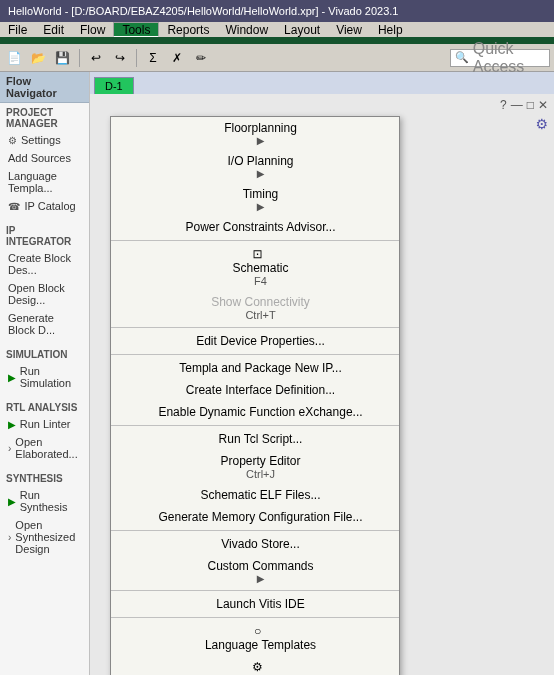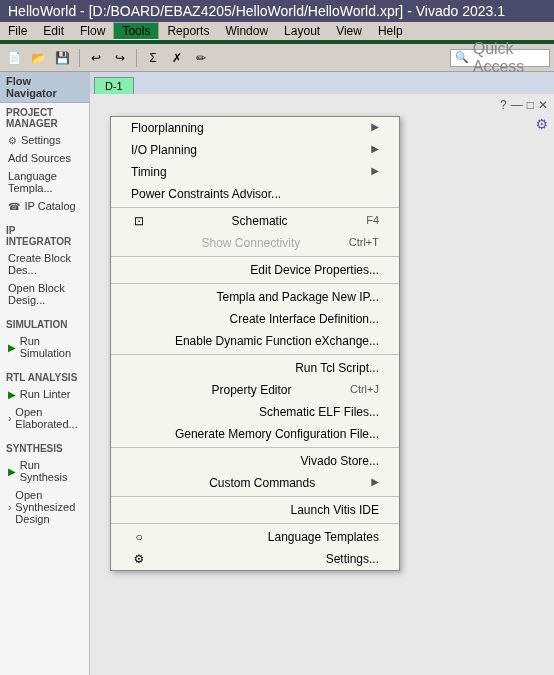--- a/index.html
+++ b/index.html
@@ -14,30 +14,30 @@
     }
 
     
     #title-bar {
       background: #4a4a6a;
       color: #fff;
       height: 22px;
       display: flex;
       align-items: center;
       padding: 0 8px;
-      font-size: 14px;
+      font-size: 11px;
     }
 
     
     #menu-bar {
       background: #d4d0c8;
       height: 22px;
       display: flex;
       align-items: flex-end;
-      border-bottom: 4px solid #14532d;
+      border-bottom: 7px solid #14532d;
     }
     .menu-item {
       padding: 2px 8px;
       height: 100%;
       display: flex;
       align-items: center;
       cursor: pointer;
       font-size: 12px;
       color: #000;
     }
@@ -125,28 +125,29 @@
       top: 44px; 
       left: 110px;
       width: 290px;
       background: #f5f5f0;
       border: 1px solid #888;
       box-shadow: 2px 2px 6px rgba(0,0,0,0.3);
       z-index: 150;
     }
 
     .dd-item {
-      padding: 4px 20px 4px 20px;
+      padding: 4px 20px 4px 31px;
       font-size: 12px;
       color: #000;
       cursor: pointer;
       display: flex;
-      align-items: flex-start;
+      align-items: center;
       justify-content: space-between;
       white-space: nowrap;
+      flex-direction: column;
     }
     .dd-item.disabled { color: #aaa; cursor: default; }
     .dd-item .shortcut { color: #555; font-size: 11px; }
     .dd-item .arrow { color: #555; font-size: 10px; }
     .dd-separator { height: 1px; background: #c0c0c0; margin: 2px 0; }
 
     
     #tab-area {
       background: #d0d8e8;
       height: 22px;
@@ -157,21 +158,21 @@
     .tab {
       background: #b8c8e0;
       border: 1px solid #8888aa;
       border-bottom: none;
       padding: 2px 10px;
       font-size: 11px;
       cursor: pointer;
       color: #333;
     }
     .tab.active {
-      background: #86efac;
+      background: #22c55e;
       color: #000;
     }
   </style>
 </head>
 <body>
 
 <div id="title-bar">
   <span>HelloWorld - [D:/BOARD/EBAZ4205/HelloWorld/HelloWorld.xpr] - Vivado 2023.1</span>
 </div>
 
@@ -227,20 +228,23 @@
     </div>
     <div style="height:6px;"></div>
 
     <div class="sidebar-subsection">IP INTEGRATOR</div>
     <div class="sidebar-item">
       <span>Create Block Des...</span>
     </div>
     <div class="sidebar-item">
       <span>Open Block Desig...</span>
     </div>
+    <div class="sidebar-item">
+      <span>Generate Block D...</span>
+    </div>
     <div style="height:6px;"></div>
 
     <div class="sidebar-subsection">SIMULATION</div>
     <div class="sidebar-item">
       <span class="icon" style="color:green;">▶</span>
       <span>Run Simulation</span>
     </div>
     <div style="height:6px;"></div>
 
     <div class="sidebar-subsection">RTL ANALYSIS</div>

